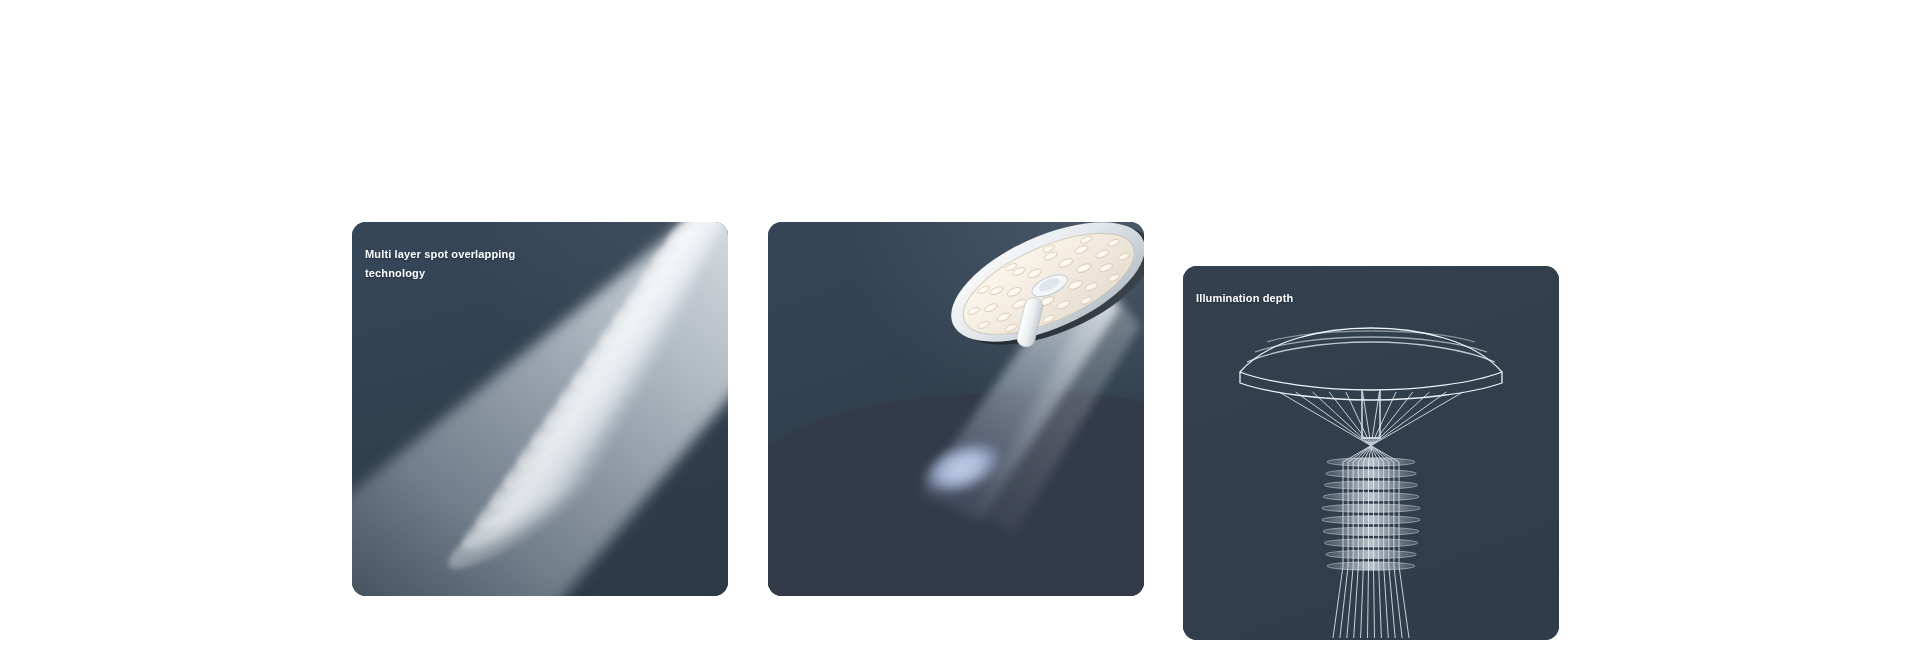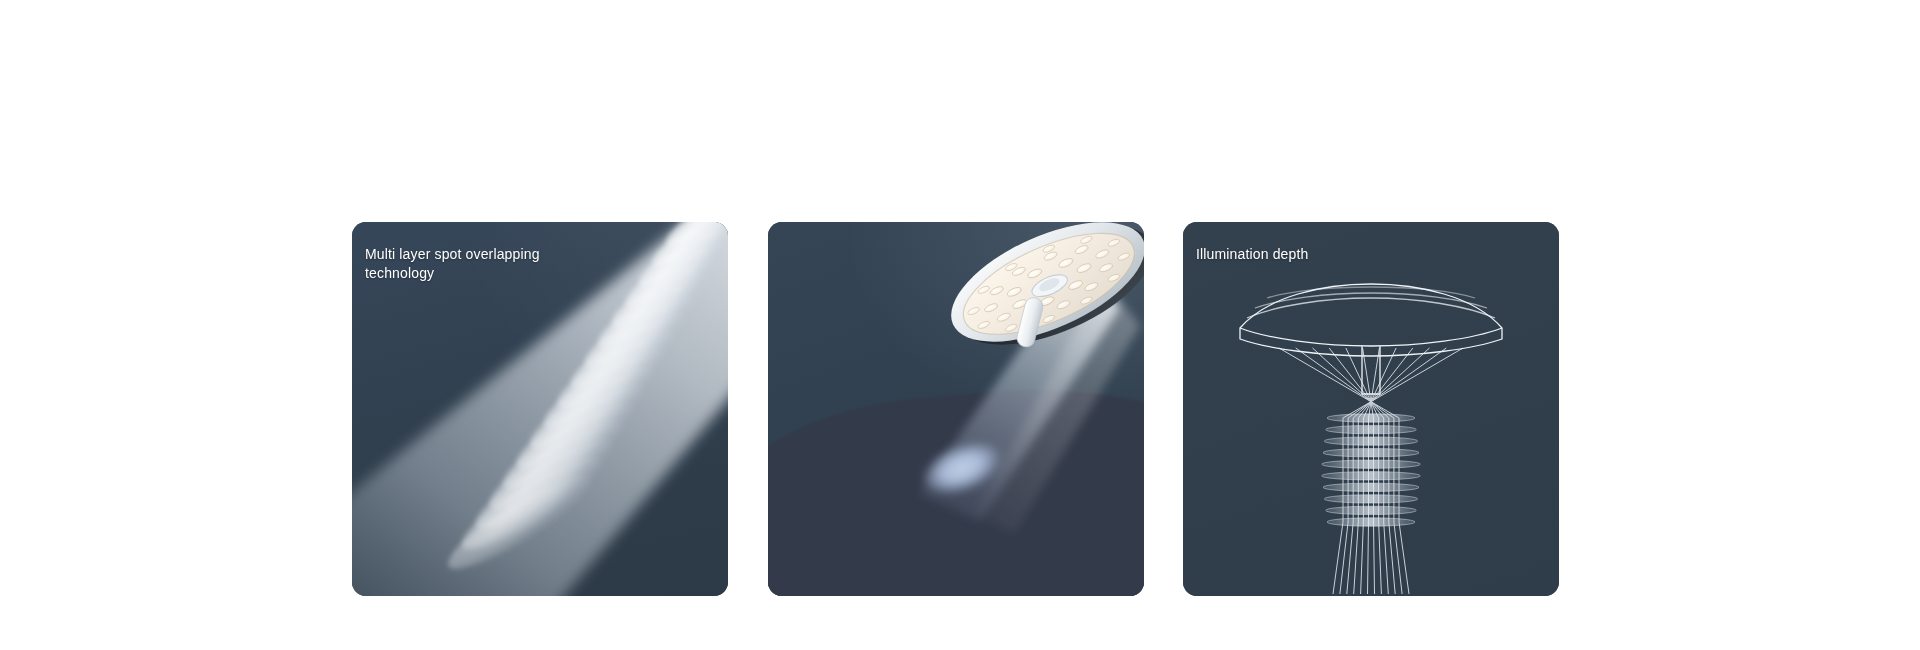--- a/index.html
+++ b/index.html
@@ -23,32 +23,32 @@
     position:absolute;
     top:222px;
     width:376px;
     height:374px;
     border-radius:14px;
     overflow:hidden;
     background:#32404e;
   }
   #card-1{ left:352px; }
   #card-2{ left:768px; }
-  #card-3{ left:1183px; }
+  #card-3{ left:1183px;margin-top:44px; }
 
   .card-title{
     position:absolute;
     left:13px;
     top:23px;
     width:250px;
     z-index:40;
     color:#ffffff;
-    font-size:14px;
+    font-size:11px;
     line-height:19px;
-    font-weight:400;
+    font-weight:700;
     letter-spacing:.15px;
     white-space:pre-line;
     text-shadow:0 1px 2px rgba(0,0,0,.35);
     pointer-events:none;
   }
 
   .art{
     position:absolute;
     inset:0;
     z-index:5;

